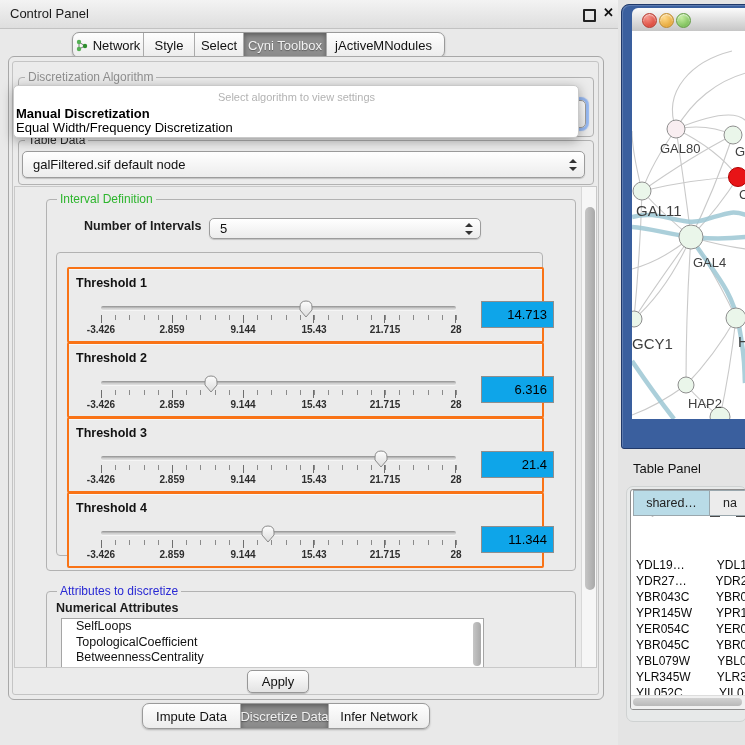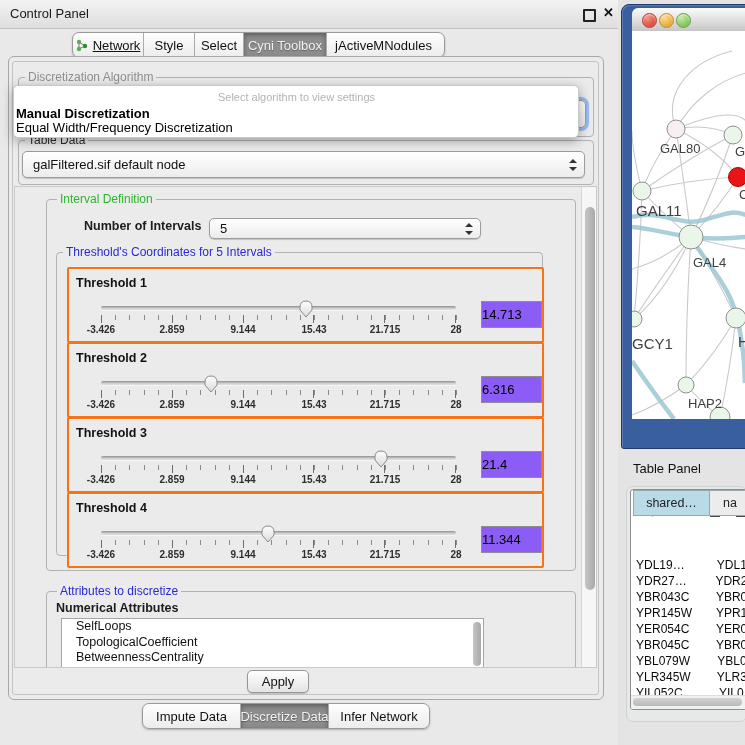--- a/index.html
+++ b/index.html
@@ -53,22 +53,22 @@
   .track-area{position:absolute;left:32px;top:0;width:355px;height:72px;}
   .slider-track{position:absolute;left:0;right:0;top:37px;height:4px;border-radius:2px;
     background:linear-gradient(#8f8f8f,#cfcfcf 60%,#e2e2e2);box-shadow:0 1px 0 #f5f5f5;}
   .slider-thumb{position:absolute;top:30px;transform:translateX(-50%);}
   .ticks-minor{position:absolute;left:0;top:46px;width:357px;height:5px;
     background:repeating-linear-gradient(to right,#8a8a8a 0,#8a8a8a 1px,transparent 1px,transparent 14.2px);}
   .ticks-major{position:absolute;left:0;top:46px;width:357px;height:8px;
     background:repeating-linear-gradient(to right,#6e6e6e 0,#6e6e6e 1px,transparent 1px,transparent 70.8px);}
   .tick-labels{position:absolute;left:0;top:55px;width:355px;height:12px;}
   .tick-lab{position:absolute;transform:translateX(-50%);font-size:10px;font-weight:bold;color:#2e2e2e;white-space:nowrap;}
-  .value-box{position:absolute;left:412px;top:32px;width:53px;height:25px;background:#8b5cf6;
-    border:1px solid #8e8e8e;font-size:13px;text-align:left;line-height:25px;padding-right:6px;color:#000;}
+  .value-box{position:absolute;left:412px;top:32px;width:53px;height:25px;background:#0ea5e9;
+    border:1px solid #8e8e8e;font-size:13px;text-align:right;line-height:25px;padding-right:6px;color:#000;padding-left:12px;}
 
   
   .attr-list{background:#fff;border:1px solid #a5a5a5;}
   .attr-item{font-size:12.5px;line-height:15.5px;padding-left:14px;color:#111;white-space:nowrap;}
   .vscroll-thumb{background:linear-gradient(to right,#c6c6c6,#a9a9a9);border-radius:5px;}
 
   
   .pushbtn{background:linear-gradient(#ffffff,#e3e3e3);border:1px solid #979797;border-radius:5px;
     font-size:13px;color:#111;display:flex;align-items:center;justify-content:center;
     box-shadow:0 1px 1px rgba(0,0,0,.2);}
@@ -115,21 +115,21 @@
 
 <div id="root">
 
   <div class="abs cp-titlebar">
     <span class="cp-title">Control Panel</span>
     <span class="float-btn"></span>
     <span class="close-btn">✕</span>
   </div>
 
   <div class="abs seg-bar" style="left:72px;top:32px;width:371px;height:24px;">
-    <div class="seg" style="width:70px;text-decoration:underline;">
+    <div class="seg" style="width:70px;">
       <svg width="12" height="13" viewBox="0 0 12 13">
         <line x1="3" y1="3" x2="9" y2="7" stroke="#7a7a7a"></line>
           <line x1="3" y1="10" x2="9" y2="7" stroke="#7a7a7a"></line>
           <line x1="3" y1="3" x2="3" y2="10" stroke="#7a7a7a"></line>
         <circle cx="3" cy="3" r="2.2" fill="#55b055"></circle>
           <circle cx="3" cy="10" r="2.2" fill="#55b055"></circle>
           <circle cx="9" cy="7" r="2.2" fill="#2e8f2e"></circle>
       </svg>
       <span>Network</span>
     </div>
@@ -174,21 +174,20 @@
     <div class="abs groupbox" style="left:31px;top:12px;width:528px;height:370px;"></div>
     <span class="grouplabel" style="left: 42px; top: 5px; color: rgb(45, 181, 45);">Interval Definition</span>
 
     <span class="abs" style="left:69px;top:32px;font-size:12.5px;font-weight:bold;">Number of Intervals</span>
     <div class="abs combo" style="left:194px;top:31px;width:270px;height:19px;">
       <span class="val">5</span>
       <span class="spinner"></span>
     </div>
 
     <div class="abs groupbox" style="left:41px;top:65px;width:485px;height:302px;"></div>
-    <span class="grouplabel" style="left: 48px; top: 58px; color: rgb(41, 41, 212);">Threshold's Coordinates for 5 Intervals</span>
 
     <div class="thr-panel" style="top:80px;">
       <span class="thr-label">Threshold 1</span>
       <div class="track-area">
         <div class="slider-track"></div>
         <div class="ticks-minor"></div>
         <div class="ticks-major"></div>
         <svg class="slider-thumb" width="16" height="19" viewBox="0 0 16 19" style="left: 57.7%;">
             <path d="M2 8 Q2 2 8 2 Q14 2 14 8 L14 11 L8 18 L2 11 Z" fill="url(#thumbgrad)" stroke="#8a8a8a"></path>
           </svg>

